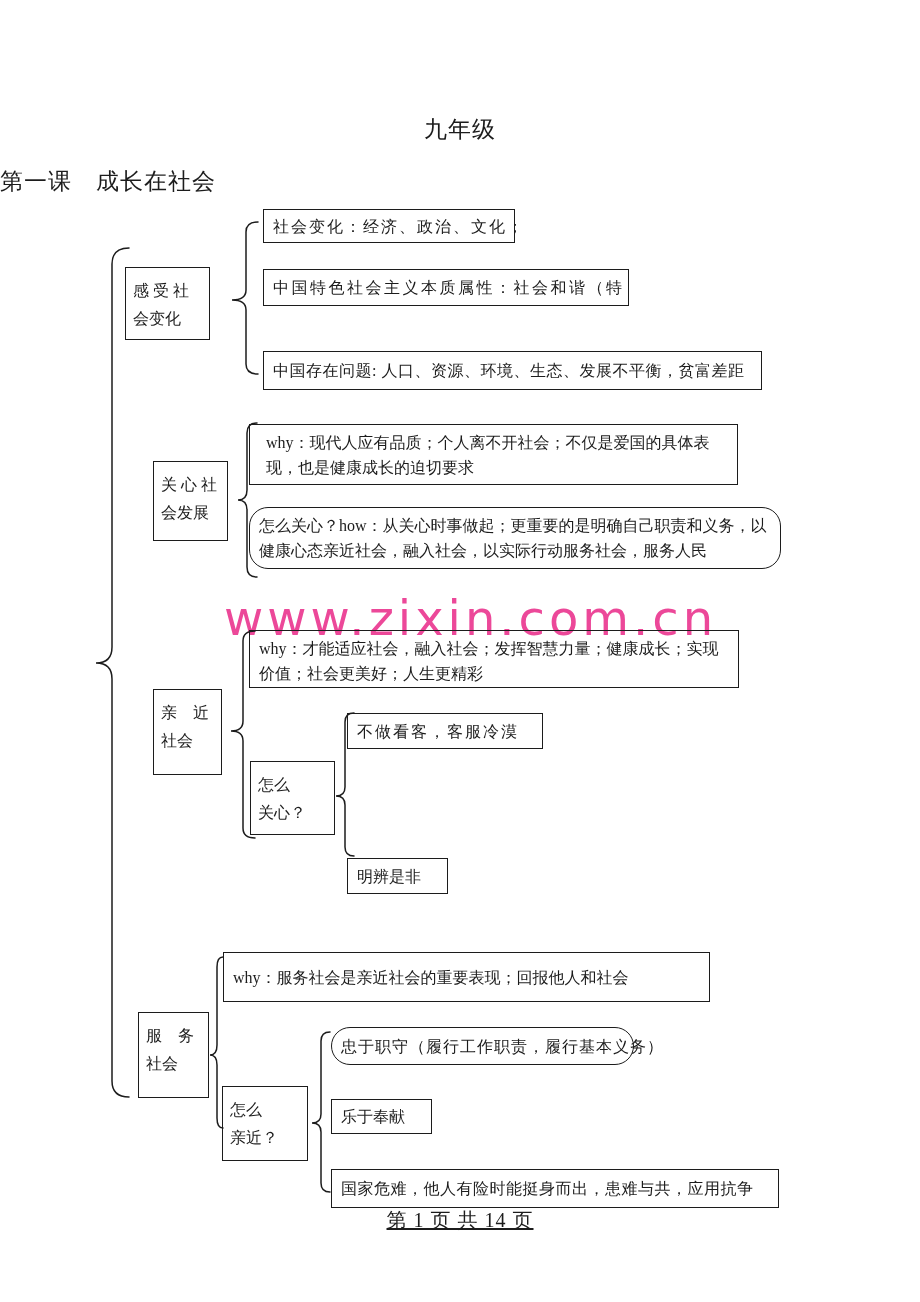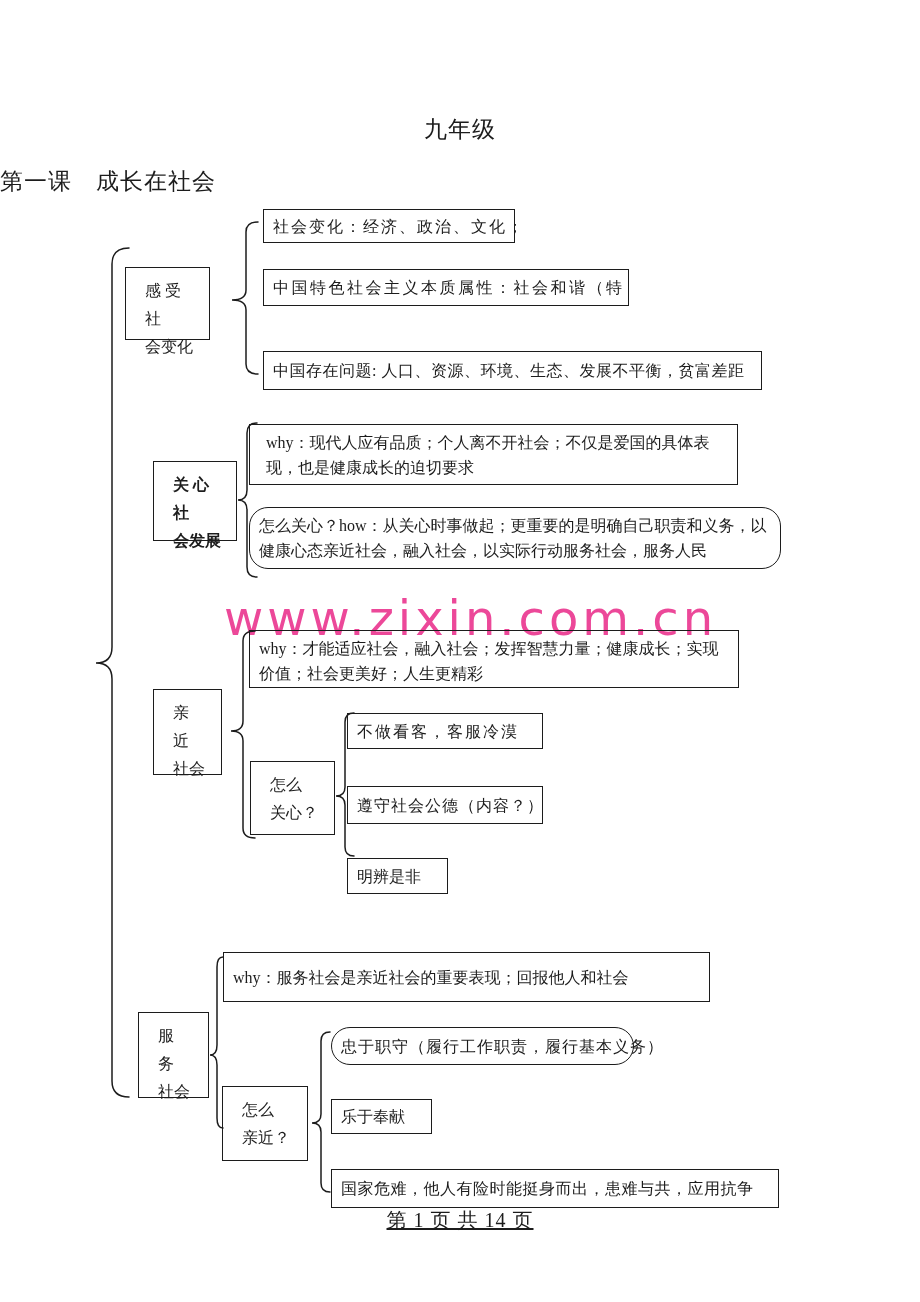--- a/index.html
+++ b/index.html
@@ -33,30 +33,30 @@
     text-decoration: underline;
   }
   svg.braces { position: absolute; left: 0; top: 0; z-index: 2; }
   .node {
     position: absolute; box-sizing: border-box;
     border: 1.6px solid #1c1c1c; background: transparent;
     font-size: 16px; line-height: 25px; z-index: 2;
   }
   .single { display: flex; align-items: center; padding: 0 9px; white-space: nowrap; }
   .multi  { padding: 5px 9px 0 9px; }
-  .parent { padding: 9px 10px 0 19px; line-height: 28px; white-space: pre-wrap; }
+  .parent { padding: 9px 10px 0 7px; line-height: 28px; white-space: pre-wrap; }
 
   
   .b-a1 { left: 263px; top: 209px; width: 252px; height: 34px; letter-spacing: 2px; }
   .b-aP { left: 125px; top: 267px; width: 85px;  height: 73px; }
   .b-a2 { left: 263px; top: 269px; width: 366px; height: 37px; letter-spacing: 2.5px; }
   .b-a3 { left: 263px; top: 351px; width: 499px; height: 39px; letter-spacing: 0.5px; }
   
   .b-b1 { left: 249px; top: 424px; width: 489px; height: 61px; padding-left: 16px; }
-  .b-bP { left: 153px; top: 461px; width: 84px;  height: 80px; font-weight: bold; }
+  .b-bP { left: 153px; top: 461px; width: 75px;  height: 80px; }
   .b-b2 { left: 249px; top: 507px; width: 532px; height: 62px; border-radius: 19px; }
   
   .b-c1  { left: 249px; top: 630px; width: 490px; height: 58px; }
   .b-cP  { left: 153px; top: 689px; width: 69px;  height: 86px; }
   .b-cH  { left: 250px; top: 761px; width: 85px;  height: 74px; }
   .b-c2a { left: 347px; top: 713px; width: 196px; height: 36px; letter-spacing: 2px; }
   .b-c2b { left: 347px; top: 786px; width: 196px; height: 38px; letter-spacing: 1px; }
   .b-c2c { left: 347px; top: 858px; width: 101px; height: 36px; }
   
   .b-d1  { left: 223px; top: 952px; width: 487px; height: 50px; }
@@ -96,21 +96,20 @@
 会发展</div>
   <div class="node multi b-b1">why：现代人应有品质；个人离不开社会；不仅是爱国的具体表现，也是健康成长的迫切要求</div>
   <div class="node multi b-b2">怎么关心？how：从关心时事做起；更重要的是明确自己职责和义务，以健康心态亲近社会，融入社会，以实际行动服务社会，服务人民</div>
 
   <div class="node parent b-cP">亲　近
 社会</div>
   <div class="node multi b-c1">why：才能适应社会，融入社会；发挥智慧力量；健康成长；实现价值；社会更美好；人生更精彩</div>
   <div class="node parent b-cH">怎么
 关心？</div>
   <div class="node single b-c2a">不做看客，客服冷漠</div>
-  <div class="node single b-c2b">遵守社会公德（内容？）</div>
   <div class="node single b-c2c">明辨是非</div>
 
   <div class="node parent b-dP">服　务
 社会</div>
   <div class="node single b-d1">why：服务社会是亲近社会的重要表现；回报他人和社会</div>
   <div class="node parent b-dH">怎么
 亲近？</div>
   <div class="node single b-d2a">忠于职守（履行工作职责，履行基本义务）</div>
   <div class="node single b-d2b">乐于奉献</div>
   <div class="node single b-d2c">国家危难，他人有险时能挺身而出，患难与共，应用抗争</div>

